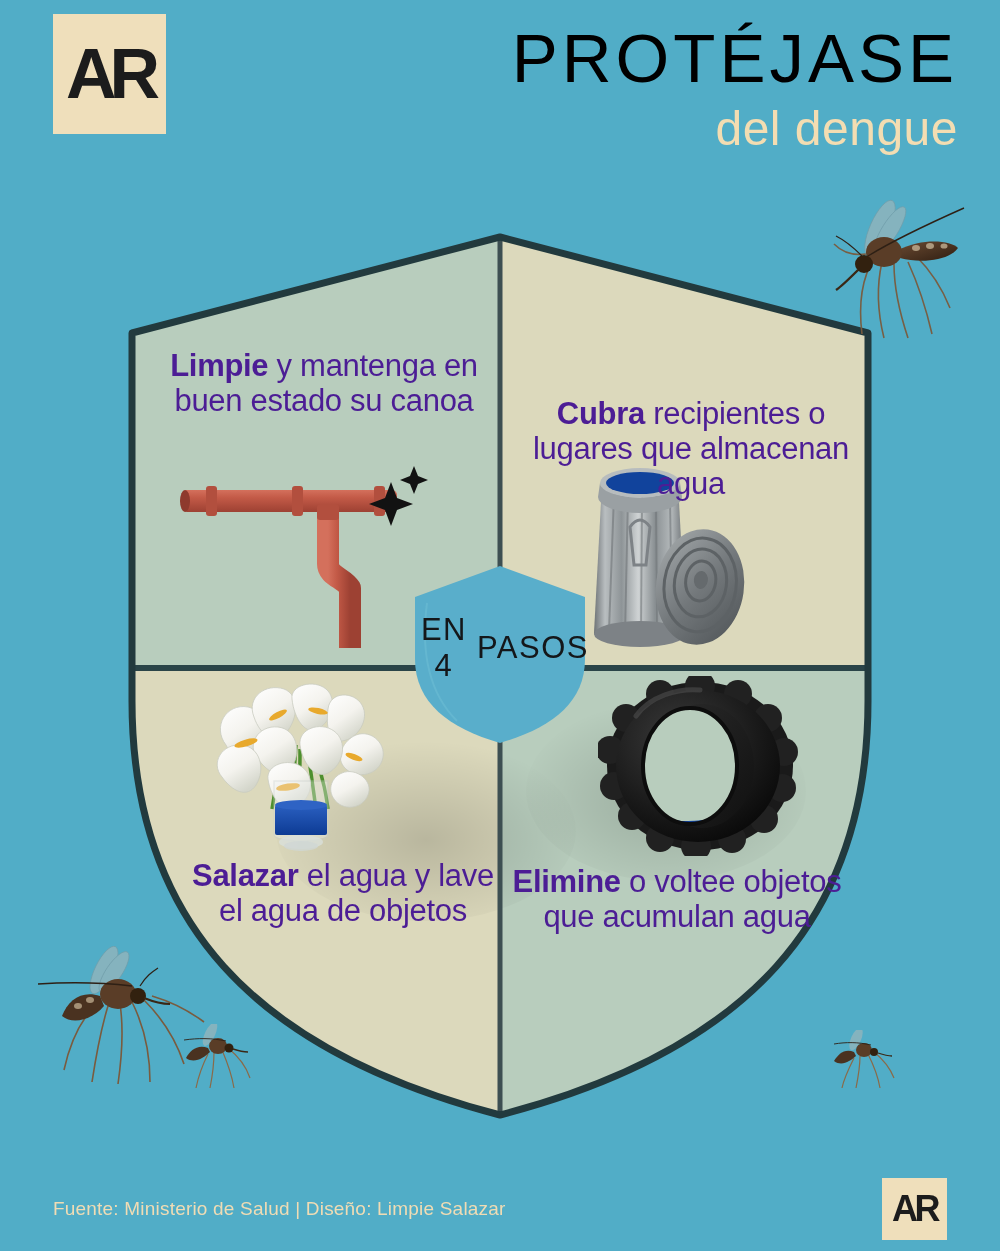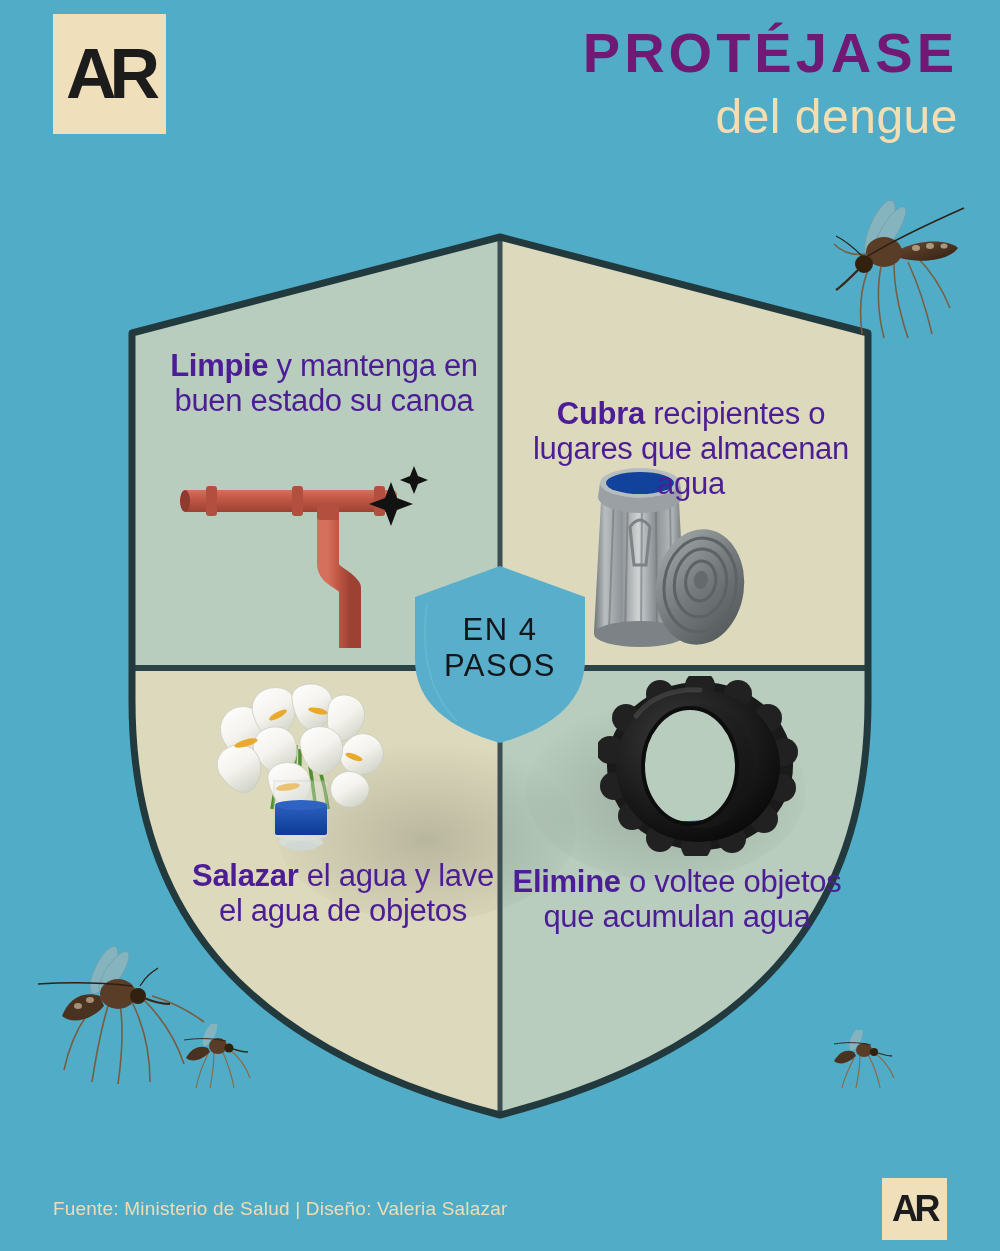--- a/index.html
+++ b/index.html
@@ -26,21 +26,21 @@
     font-size:70px; font-weight:bold; color:#1c1c1c;
     letter-spacing:-7px; line-height:1;
     font-family:"Liberation Sans", sans-serif;
   }
 
   #title-block {
     position:absolute; right:42px; top:26px;
     text-align:right;
   }
   #main-title {
-    font-size:56px; font-weight:bold; color:#701a75;
+    font-size:69px; font-weight:normal; color:#000000;
     letter-spacing:4px; line-height:0.96;
     font-family:"Liberation Sans", sans-serif;
   }
   #sub-title {
     font-size:48px; color:#f3ddb2; letter-spacing:0.5px;
     line-height:1.05; margin-top:12px;
     font-family:"Liberation Sans", sans-serif;
   }
 
   
@@ -64,21 +64,21 @@
   #text-br { left:512px; top:864px; width:330px; }
 
   
   #center-badge {
     position:absolute; left:411px; top:563px;
     width:178px; height:183px;
   }
   #center-badge svg { position:absolute; inset:0; }
   #badge-label {
     position:absolute; inset:0;
-    display:flex; flex-direction:column; align-items:center;
+    display:flex; flex-direction:row; align-items:center;
     justify-content:center; padding-bottom:14px;
     color:#14171a; font-size:31px; line-height:1.15;
     letter-spacing:1.5px; text-align:center;
     font-family:"Liberation Sans", sans-serif;
   }
 
   
   .illus { position:absolute; }
   #illus-gutter { left:178px; top:452px; width:250px; height:210px; }
   #illus-can    { left:578px; top:455px; width:190px; height:205px; }
@@ -466,18 +466,18 @@
         <ellipse cx="28" cy="9" rx="5" ry="12" transform="rotate(24 28 9)"></ellipse>
       </g>
       <path d="M26 22 C17 18 10 24 6 31 C14 37 22 31 28 26 Z" fill="#4a3220"></path>
       <ellipse cx="36" cy="20" rx="8" ry="7" fill="#5a3d27"></ellipse>
       <circle cx="46" cy="22" r="4" fill="#32210f"></circle>
       <path d="M50 23 C56 25 60 26 64 26" stroke="#3a2715" stroke-width="1.3" fill="none"></path>
       <path d="M43 15 C30 12 18 12 6 14" stroke="#2e2015" stroke-width="0.9" fill="none"></path>
     </svg>
   </div>
 
-  <div id="footer-text">Fuente: Ministerio de Salud | Diseño: Valeria Salazar</div>
+  <div id="footer-text">Fuente: Ministerio de Salud | Diseño: Limpie Salazar</div>
   <div id="footer-logo">
     <span class="ar">AR</span>
   </div>
 
 </div>
 
 </body></html>

